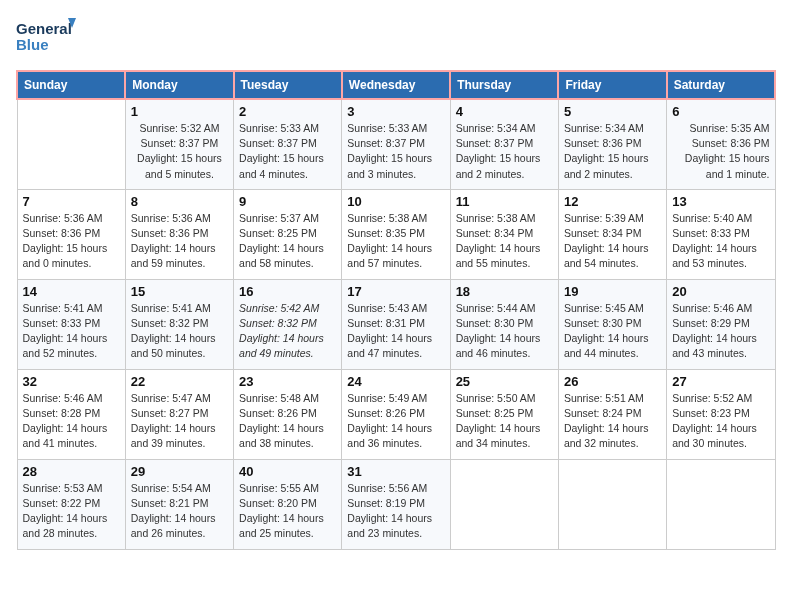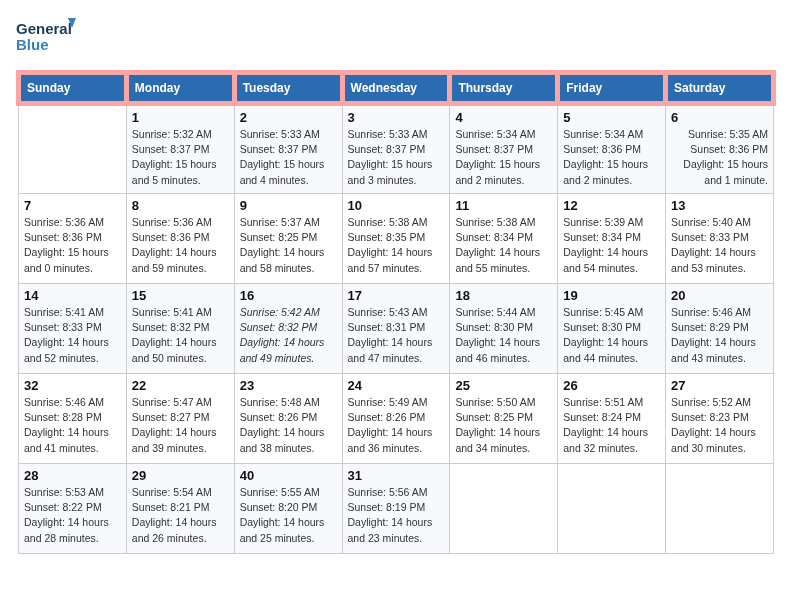--- a/index.html
+++ b/index.html
@@ -38,21 +38,21 @@
       border-collapse: collapse;
       font-size: 11px;
     }
     thead tr th {
       background-color: #2b6cb0;
       color: white;
       text-align: left;
       padding: 6px 6px;
       font-size: 12px;
       font-weight: bold;
-      border: 5px solid #fca5a5;
+      border: 2px solid #fca5a5;
     }
     tbody tr td {
       border: 1px solid #ccc;
       vertical-align: top;
       padding: 4px 5px;
       width: 108px;
       min-height: 80px;
       height: 90px;
     }
     .day-number {
@@ -103,21 +103,21 @@
         <th>Thursday</th>
         <th>Friday</th>
         <th>Saturday</th>
       </tr>
   </thead>
   <tbody id="calendar-body">
   <tr>
         <td class="empty-cell"></td>
         <td>
           <div class="day-number">1</div>
-          <div class="day-info" style="white-space: pre-line;">Sunrise: 5:32 AM
+          <div class="day-info" style="white-space: pre-line; text-align: center;">Sunrise: 5:32 AM
 Sunset: 8:37 PM
 Daylight: 15 hours
 and 5 minutes.</div>
         </td>
         <td>
           <div class="day-number">2</div>
           <div class="day-info" style="white-space: pre-line;">Sunrise: 5:33 AM
 Sunset: 8:37 PM
 Daylight: 15 hours
 and 4 minutes.</div>

